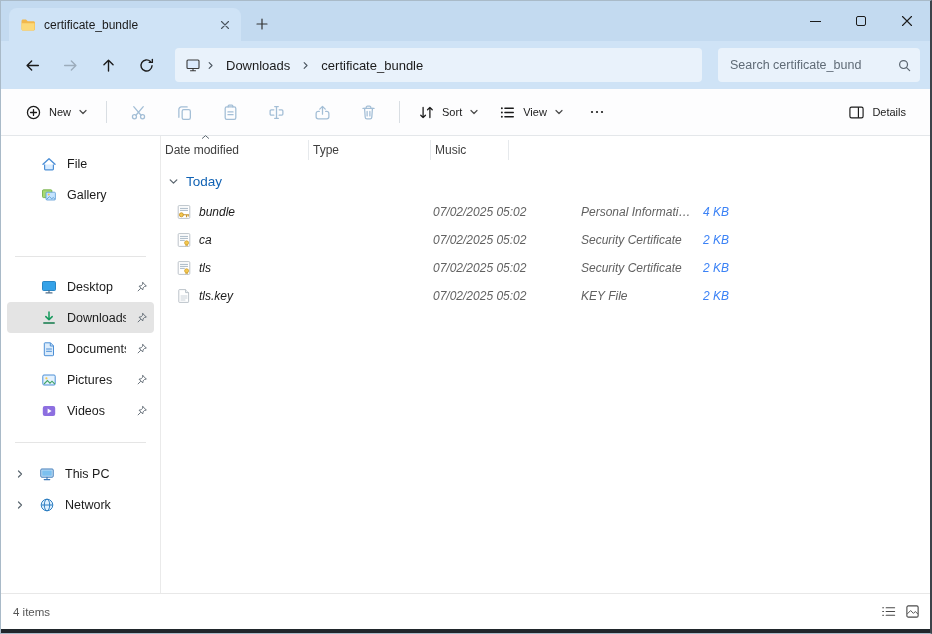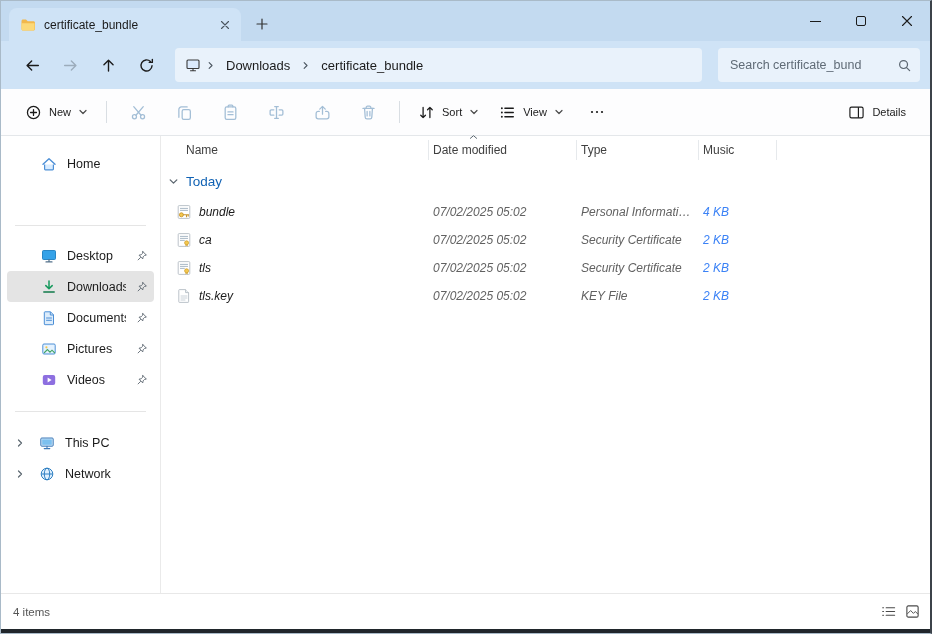--- a/index.html
+++ b/index.html
@@ -318,21 +318,32 @@
   <div class="content">
 
     <div class="sidebar">
       <div class="side-item">
         <span class="sicon">
           <svg width="16" height="16" viewBox="0 0 16 16">
               <path d="M2 8.2L8 2.8l6 5.4" fill="none" stroke="#4c8fd6" stroke-width="1.4" stroke-linecap="round" stroke-linejoin="round"></path>
               <path d="M3.6 8.6V13a.8.8 0 0 0 .8.8h7.2a.8.8 0 0 0 .8-.8V8.6" fill="#d9ecff" stroke="#4c8fd6" stroke-width="1.2"></path>
             </svg>
         </span>
-        <span class="slabel">Home</span>
+        <span class="slabel">File</span>
+      </div>
+      <div class="side-item">
+        <span class="sicon">
+          <svg width="16" height="16" viewBox="0 0 16 16">
+              <rect x="1.5" y="2.8" width="9.4" height="7.8" rx="1" fill="#a8d973" stroke="#6aa93c" stroke-width=".8"></rect>
+              <rect x="5" y="5.2" width="9.4" height="7.8" rx="1" fill="#c4e4ff" stroke="#5b9bd4" stroke-width=".8"></rect>
+              <circle cx="7.7" cy="7.6" r="1" fill="#f6c64b"></circle>
+              <path d="M5.6 12.4l2.8-2.7 2.4 2.1 1.4-1.3 1.9 1.9" fill="none" stroke="#5b9bd4" stroke-width=".9"></path>
+            </svg>
+        </span>
+        <span class="slabel">Gallery</span>
       </div>
 
       <div class="side-divider gap-big"></div>
 
       <div class="side-item">
         <span class="sicon">
           <svg width="16" height="16" viewBox="0 0 16 16">
               <rect x="1.5" y="2.5" width="13" height="9" rx="1" fill="#35a2e8" stroke="#1c7ec0" stroke-width=".9"></rect>
               <path d="M8 11.5v2.1M5 13.9h6" stroke="#53708a" stroke-width="1.2" stroke-linecap="round" fill="none"></path>
             </svg>
@@ -437,21 +448,20 @@
               <path d="M2.3 8h11.4"></path>
               <ellipse cx="8" cy="8" rx="2.7" ry="5.8"></ellipse>
             </svg>
         </span>
         <span class="slabel">Network</span>
       </div>
     </div>
 
     <div class="filearea">
       <div class="col-headers">
-        <div class="col col-name">Name</div>
         <div class="col col-date">
           <span class="sort-caret">
             <svg width="9" height="6" viewBox="0 0 10 6" fill="none" stroke="#5c6770" stroke-width="1.1" stroke-linecap="round" stroke-linejoin="round">
                 <path d="M1.5 4.5L5 1.5l3.5 3"></path>
               </svg>
           </span>
           <span>Date modified</span>
         </div>
         <div class="col col-type">Type</div>
         <div class="col col-size">Music</div>

